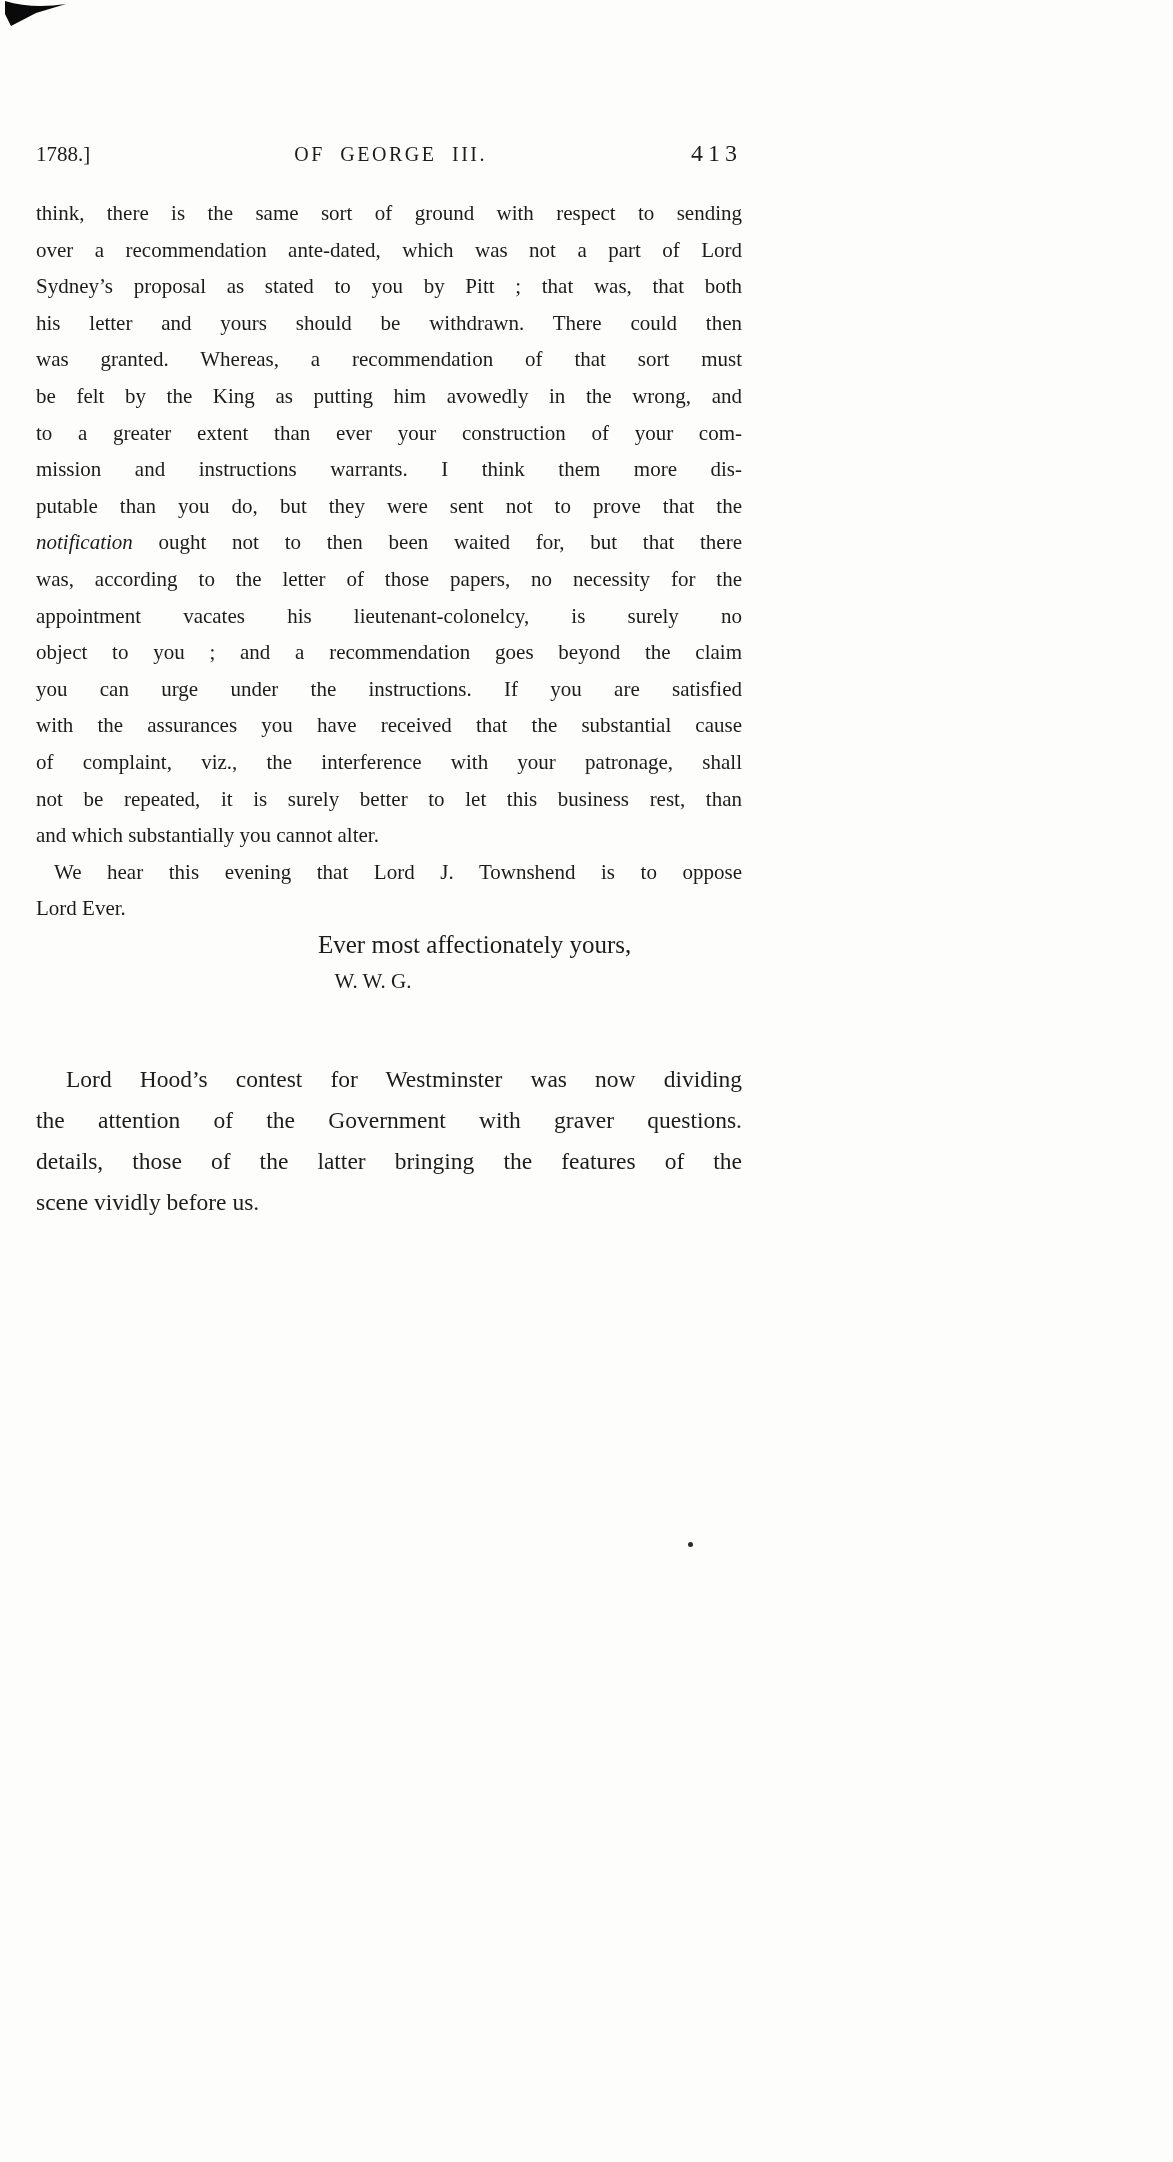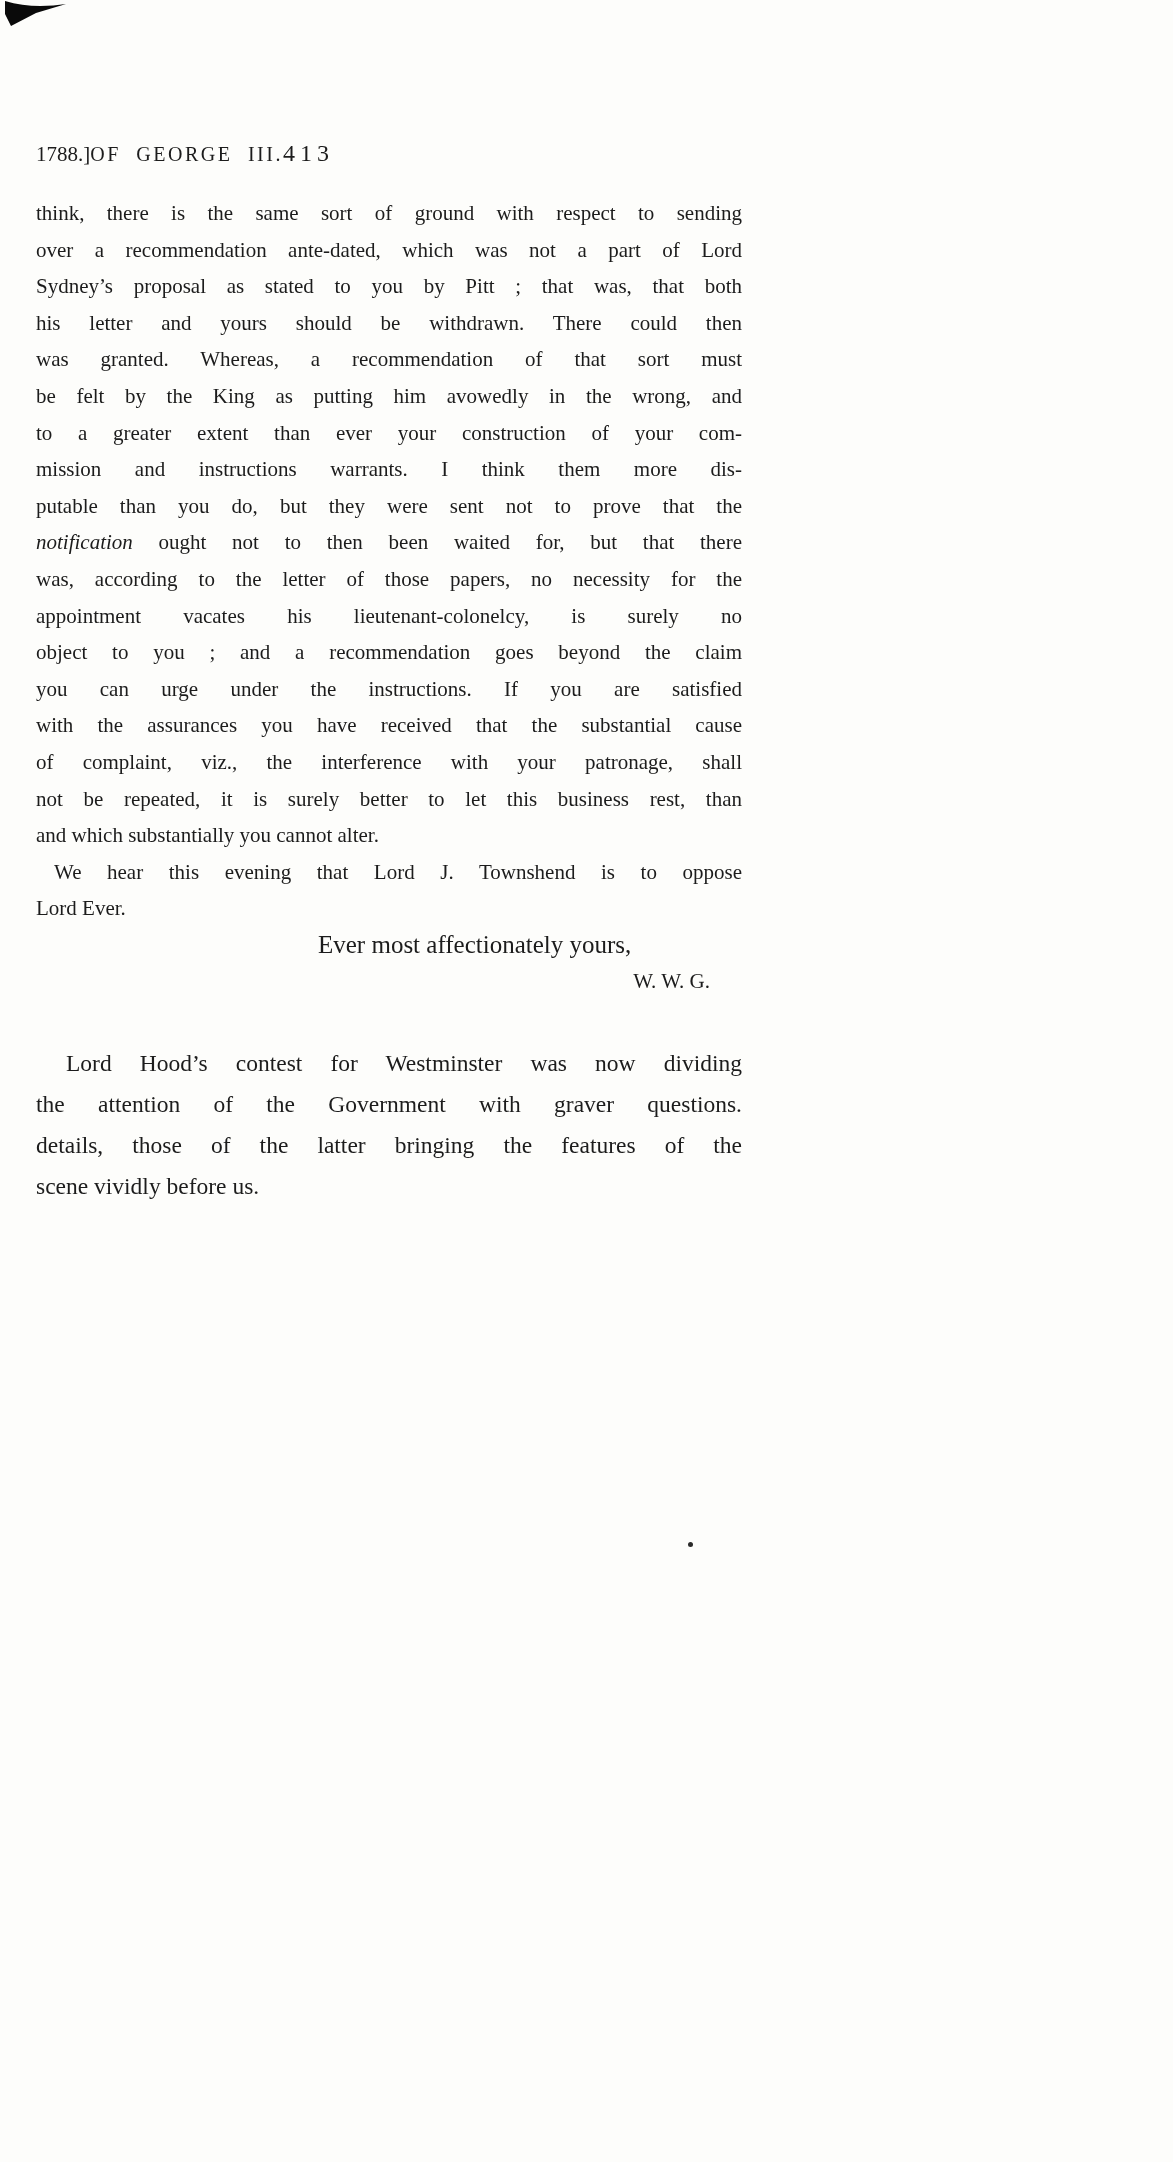--- a/index.html
+++ b/index.html
@@ -14,20 +14,21 @@
     overflow: hidden;
   }
   .column {
     position: absolute;
     left: 36px;
     top: 140px;
     width: 706px;
   }
   .running-header {
     display: flex;
+    justify-content: space-between;
     align-items: baseline;
     font-size: 21px;
   }
   .running-header .hdr-center {
     font-size: 20px;
     letter-spacing: 2.5px;
     word-spacing: 8px;
   }
   .running-header .hdr-right {
     font-size: 24px;
@@ -44,27 +45,27 @@
   }
   .tline.last { text-align-last: left; }
   .letter-block .tline.indent { padding-left: 18px; }
   .narrative-block .tline.indent { padding-left: 30px; }
   .closing-line {
     padding-left: 282px;
     font-size: 25px;
     line-height: 36.6px;
   }
   .signature-line {
-    text-align: right;
+    text-align: center;
     padding-right: 32px;
     font-size: 21px;
     line-height: 36.6px;
   }
   .narrative-block {
-    margin-top: 43px;
+    margin-top: 59px;
     font-size: 23.5px;
     line-height: 41px;
   }
   i { font-style: italic; }
   .corner-mark {
     position: absolute;
     left: 4px;
     top: 0;
     width: 66px;
     height: 28px;

